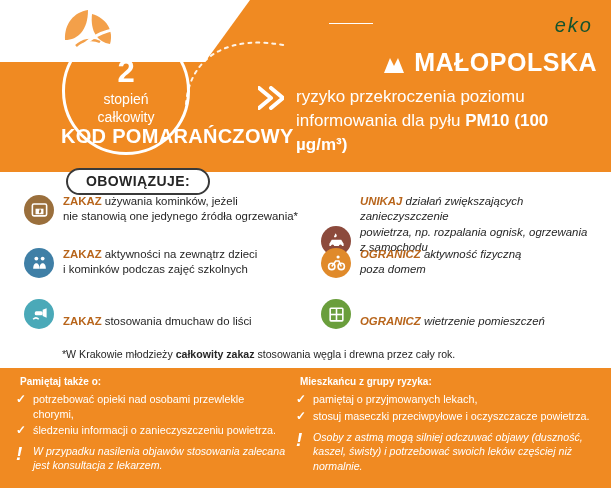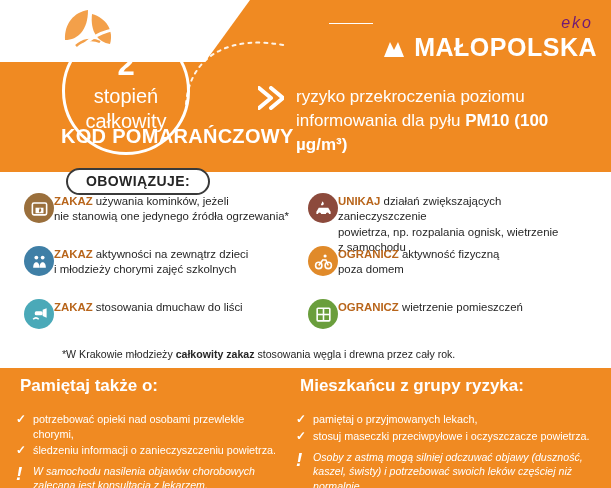--- a/index.html
+++ b/index.html
@@ -43,40 +43,40 @@
     left: 52px; top: 6px;
     width: 74px; height: 56px;
   }
   .logo-box {
     position: absolute;
     right: 14px; top: 14px;
     text-align: right;
     color: #ffffff;
   }
   .logo-eko {
-    font-size: 16px;
+    font-size: 20px;
     letter-spacing: 2px;
     font-style: italic;
-    color: #701a75;
-    margin-bottom: 1px;
+    color: #14532d;
+    margin-bottom: 11px;
     padding-right: 4px;
     position: relative;
   }
   .logo-eko:after {
     content: "";
     position: absolute;
     left: -52px;
     top: 9px;
     width: 44px;
     height: 1px;
     background: #ffffff;
   }
   .logo-main {
     display: flex;
-    align-items: center;
+    align-items: flex-end;
     gap: 7px;
   }
   .logo-mark {
     width: 26px; height: 26px;
   }
   .logo-text {
     font-size: 25px;
     font-weight: bold;
     letter-spacing: 0.5px;
     color: #ffffff;
@@ -98,21 +98,21 @@
     align-items: center;
     line-height: 1.25;
   }
   .degree-num {
     font-size: 31px;
     font-weight: bold;
     line-height: 1;
     margin-bottom: 4px;
   }
   .degree-l1, .degree-l2 {
-    font-size: 20px;
+    font-size: 14px;
   }
 
   .arrow-head {
     position: absolute;
     left: 258px; top: 86px;
     width: 26px; height: 24px;
   }
   .dotted-arc {
     position: absolute;
     left: 180px; top: 30px;
@@ -155,41 +155,42 @@
   
   .rules {
     position: absolute;
     left: 0; top: 192px;
     width: 611px;
     height: 150px;
   }
   .rule {
     position: absolute;
     display: flex;
-    align-items: flex-start;
+    align-items: flex-end;
+    gap: 9px;
   }
   .rule-icon {
     width: 30px; height: 30px;
     flex: 0 0 30px;
     border-radius: 50%;
     display: flex;
     align-items: center;
     justify-content: center;
     margin-top: 1px;
   }
   .rule-text {
     font-size: 11.4px;
     line-height: 1.35;
     color: #262626;
     padding-top: 2px;
   }
   .rule-text .kw { font-weight: bold; }
 
   .col-left  { left: 24px; width: 290px; }
-  .col-right { left: 308px; width: 285px; }
+  .col-right { left: 321px; width: 285px; font-style: italic; }
   .row1 { top: 0px; }
   .row2 { top: 53px; }
   .row3 { top: 106px; }
 
   
   .footnote {
     position: absolute;
     left: 62px; top: 348px;
     font-size: 10.6px;
     color: #262626;
@@ -206,23 +207,23 @@
   }
   .bbox {
     position: absolute;
     top: 8px;
     height: 104px;
     color: #ffffff;
   }
   .bbox-left { left: 16px; width: 272px; }
   .bbox-right { left: 296px; width: 300px; }
   .bbox-title {
-    font-size: 17px;
-    font-weight: bold;
-    margin-bottom: 16px;
+    font-size: 10px;
+    font-weight: bold;
+    margin-bottom: 5px;
     padding-left: 4px;
   }
   .bitem {
     display: flex;
     gap: 6px;
     font-size: 10.8px;
     line-height: 1.35;
     margin-bottom: 2px;
   }
   .bmark {
@@ -317,21 +318,21 @@
       <div class="rule-icon" style="background:#3f7fa6">
         <svg width="19" height="19" viewBox="0 0 24 24">
             <circle cx="8" cy="7" r="2.4" fill="#fff"></circle>
             <circle cx="16" cy="7" r="2.4" fill="#fff"></circle>
             <path d="M4 20 C4 15 6 13 8 13 C10 13 12 15 12 20 Z" fill="#fff"></path>
             <path d="M12 20 C12 15 14 13 16 13 C18 13 20 15 20 20 Z" fill="#fff"></path>
           </svg>
       </div>
       <div class="rule-text">
         <span class="kw" style="color:#b8651b">ZAKAZ</span><span> aktywności na zewnątrz dzieci</span><br>
-        <span>i młodzieży chorymi zajęć szkolnych</span>
+        <span>i kominków podczas zajęć szkolnych</span>
       </div>
     </div>
 
     <div class="rule col-left row3">
       <div class="rule-icon" style="background:#4aa9b8">
         <svg width="19" height="19" viewBox="0 0 24 24">
             <path d="M16 6 L21 4 L21 16 L16 14 Z" fill="#fff"></path>
             <rect x="6" y="8" width="10" height="5" rx="2" fill="#fff"></rect>
             <path d="M4 18 C6 16 9 16 11 18" stroke="#fff" stroke-width="2" fill="none"></path>
           </svg>
@@ -345,21 +346,21 @@
       <div class="rule-icon" style="background:#8c4a3c">
         <svg width="19" height="19" viewBox="0 0 24 24">
             <path d="M3 16 L6 11 L18 11 L21 16 L21 19 L3 19 Z" fill="#fff"></path>
             <circle cx="7" cy="19" r="2" fill="#8c4a3c"></circle>
             <circle cx="17" cy="19" r="2" fill="#8c4a3c"></circle>
             <path d="M9 8 C8 6 11 5 10 3 C13 4 13 7 11 8 Z" fill="#fff"></path>
           </svg>
       </div>
       <div class="rule-text">
         <span class="kw" style="color:#b8651b">UNIKAJ</span><span> działań zwiększających zanieczyszczenie</span><br>
-        <span>powietrza, np. rozpalania ognisk, wietrzenie</span><br>
+        <span>powietrza, np. rozpalania ognisk, ogrzewania</span><br>
         <span>z samochodu</span>
       </div>
     </div>
 
     <div class="rule col-right row3">
       <div class="rule-icon" style="background:#6a9e3c">
         <svg width="19" height="19" viewBox="0 0 24 24">
             <rect x="4" y="4" width="16" height="16" rx="1" fill="none" stroke="#fff" stroke-width="2"></rect>
             <line x1="12" y1="4" x2="12" y2="20" stroke="#fff" stroke-width="2"></line>
             <line x1="4" y1="12" x2="20" y2="12" stroke="#fff" stroke-width="2"></line>
@@ -397,21 +398,21 @@
       <div class="bitem">
         <span class="bmark">✓</span>
         <span>potrzebować opieki nad osobami przewlekle chorymi,</span>
       </div>
       <div class="bitem">
         <span class="bmark">✓</span>
         <span>śledzeniu informacji o zanieczyszczeniu powietrza.</span>
       </div>
       <div class="bnote">
         <span class="bmark-excl">!</span>
-        <span>W samochodu nasilenia objawów chorobowych zalecana jest konsultacja z lekarzem.</span>
+        <span>W przypadku nasilenia objawów stosowania zalecana jest konsultacja z lekarzem.</span>
       </div>
     </div>
 
     <div class="bbox bbox-right">
       <div class="bbox-title">Mieszkańcu z grupy ryzyka:</div>
       <div class="bitem">
         <span class="bmark">✓</span>
         <span>pamiętaj o przyjmowanych lekach,</span>
       </div>
       <div class="bitem">

